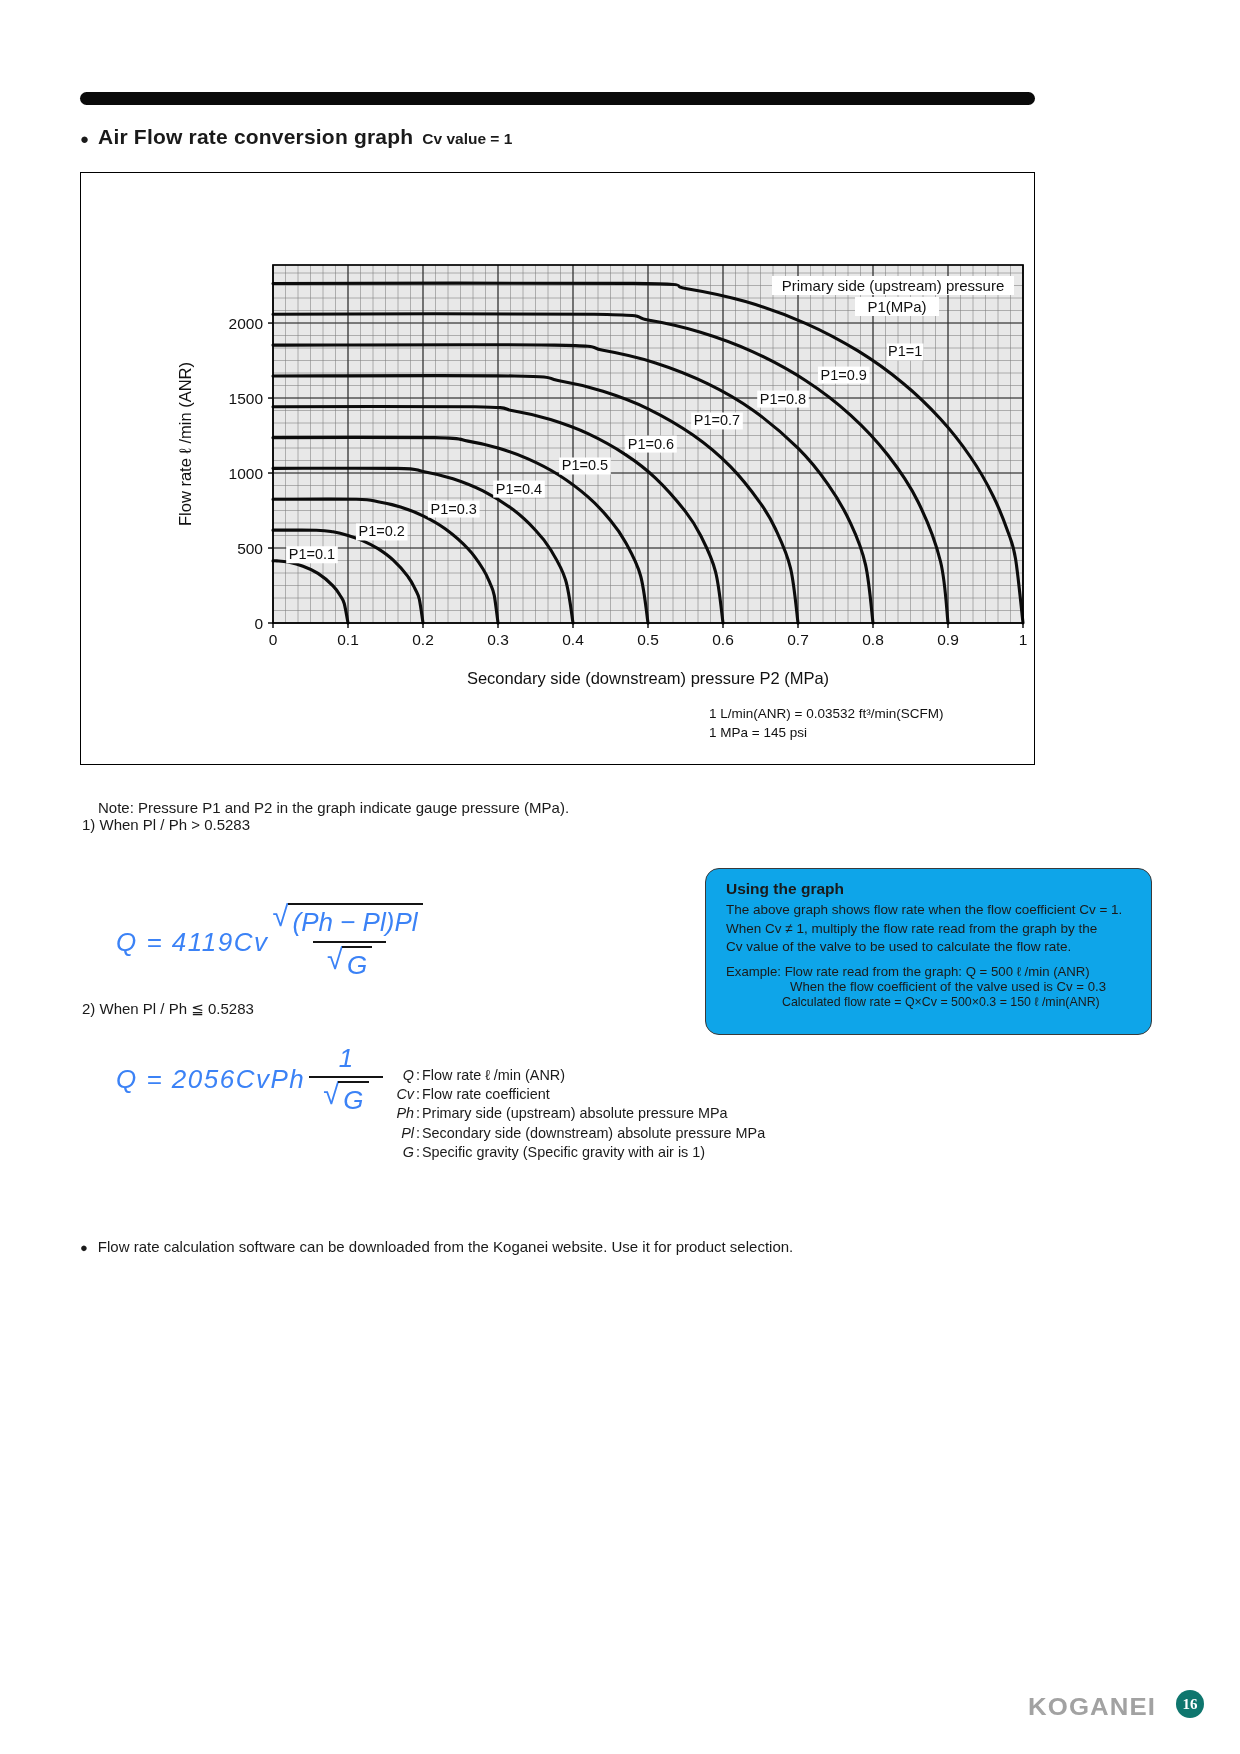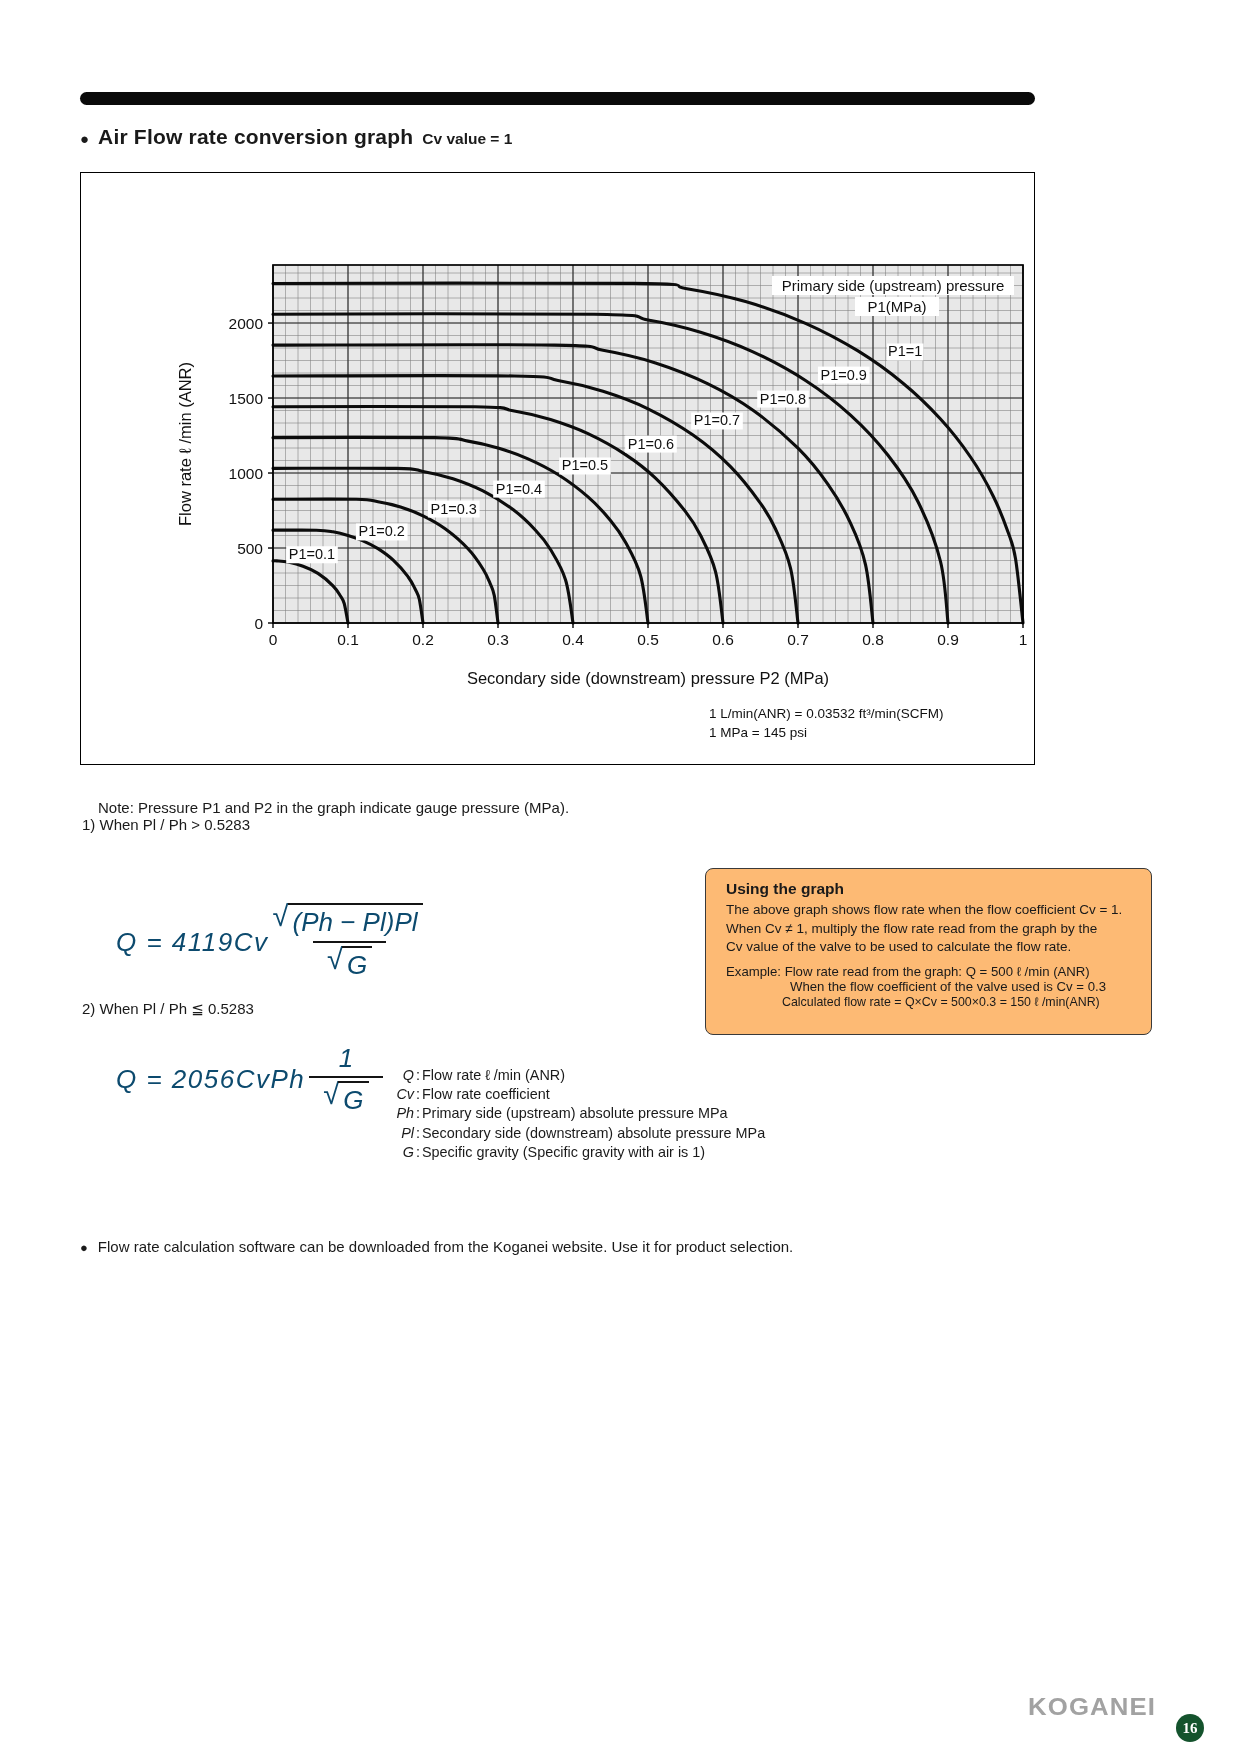--- a/index.html
+++ b/index.html
@@ -11,50 +11,50 @@
   .title-row{left:80px;top:122px;display:flex;align-items:baseline;gap:9px;white-space:nowrap;}
   .title-bullet{font-size:15px;font-weight:bold;}
   .title-main{font-size:21px;font-weight:bold;letter-spacing:.2px;}
   .title-suffix{font-size:15.5px;font-weight:bold;margin-top:8px;}
   
   .graph-box{left:80px;top:172px;width:953px;height:591px;border:1.4px solid #000;background:#fff;}
   
   .t15{font-size:15px;white-space:nowrap;}
   .bold{font-weight:bold;}
   
-  .formula{display:flex;align-items:center;font-style:italic;font-size:26px;color:#0c4a6e;white-space:nowrap;}
+  .formula{display:flex;align-items:center;font-style:italic;font-size:26px;color:#3b82f6;white-space:nowrap;}
   .f-lhs{letter-spacing:1.5px;}
   .f-frac{display:inline-flex;flex-direction:column;align-items:center;margin-left:4px;}
   .f-num{display:flex;align-items:flex-start;padding:0 4px 3px 0;}
   .f-den{border-top:2.2px solid #141414;padding:3px 14px 0;display:flex;align-items:flex-start;}
   .f-rad{font-style:italic;font-size:1.12em;line-height:.95;margin-right:-1px;}
   .f-radarg{border-top:2.2px solid #141414;padding:2px 5px 0;}
   .f-one{padding:0 4px 2px;}
   
   .defs{display:grid;grid-template-columns:68px 8px auto;row-gap:0;font-size:14.4px;line-height:19.2px;white-space:nowrap;}
   .def-sym{font-style:italic;text-align:right;}
   .def-colon{text-align:center;}
   
-  .using-box{left:705px;top:868px;width:447px;height:167px;border:1.6px solid #3a3a3a;border-radius:8px;
-             padding:11px 14px 8px 20px;box-sizing:border-box;background:#fdba74;}
+  .using-box{left:705px;top:868px;width:447px;height:167px;border:1.6px solid #3a3a3a;border-radius:14px;
+             padding:11px 14px 8px 20px;box-sizing:border-box;background:#0ea5e9;}
   .using-title{font-size:15.5px;font-weight:bold;margin-bottom:3px;}
   .using-body div{font-size:13.5px;line-height:1.38;white-space:nowrap;}
   .using-ex{margin-top:7px;}
   .using-ex .ex1{font-size:13.2px;white-space:nowrap;}
   .using-ex .ex2{font-size:13.2px;margin-left:64px;white-space:nowrap;}
   .using-ex .ex3{font-size:12.4px;margin-left:56px;white-space:nowrap;margin-top:1px;}
   
   .software{left:80px;top:1238px;display:flex;gap:10px;align-items:baseline;}
   .software .b{font-size:13px;}
   
   .logo{left:1028px;top:1694px;font-size:23px;font-weight:800;color:#a2a2a2;
         letter-spacing:1px;transform:scaleX(1.12);transform-origin:left center;white-space:nowrap;}
-  .pagenum{left:1176px;top:1690px;width:28px;height:28px;border-radius:50%;background:#14532d;
+  .pagenum{left:1176px;top:1690px;width:28px;height:28px;border-radius:50%;background:#0f766e;
            color:#fff;display:flex;align-items:center;justify-content:center;
-           font-size:15px;font-weight:bold;font-family:"Liberation Serif",serif;margin-top:24px;}
+           font-size:15px;font-weight:bold;font-family:"Liberation Serif",serif;}
 </style>
 </head>
 <body>
 
 <div class="page">
 
   <div class="abs rule"></div>
 
   <div class="abs title-row">
     <span class="title-bullet">●</span>

